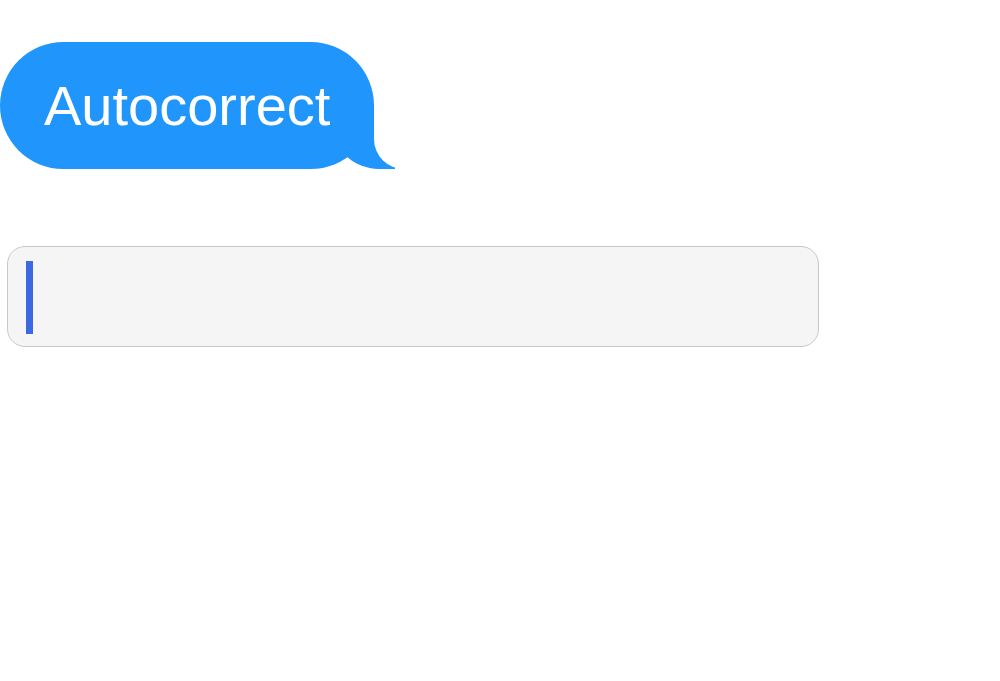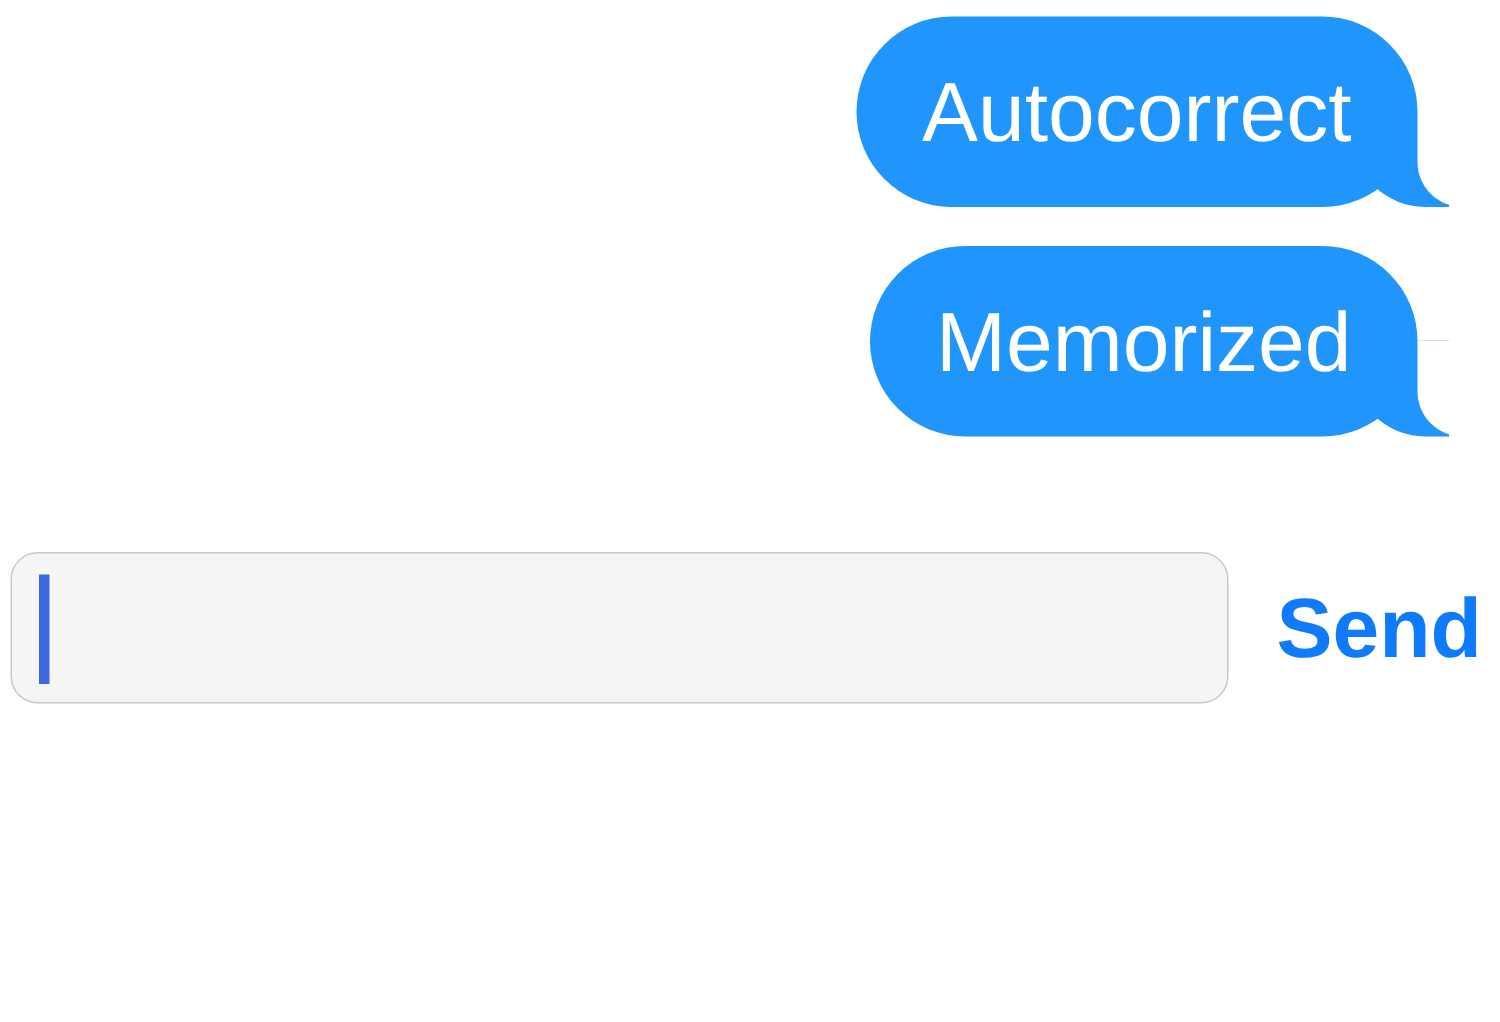--- a/index.html
+++ b/index.html
@@ -20,24 +20,24 @@
   }
   .app {
     position: relative;
     width: 1000px;
     height: 681px;
     background: #ffffff;
   }
   
   .chat {
     display: flex;
-    flex-direction: column;
     align-items: flex-end;
     gap: 26px;
     padding: 11px 55px 0 0;
+    margin-top: 31px;
   }
   .bubble {
     position: relative;
     display: flex;
     align-items: center;
     height: 127px;
     padding: 0 44px;
     background: var(--bubble-blue);
     color: var(--bubble-text);
     font-size: 56px;
@@ -113,26 +113,22 @@
 </style>
 </head>
 <body>
 
 <div class="app">
 
   <div class="chat">
     <div class="bubble">
       <span class="msg-text">Autocorrect</span>
     </div>
-    <div class="bubble">
-      <span class="msg-text">Memorized</span>
-    </div>
   </div>
 
   <div class="composer">
     <div class="input" role="textbox" aria-label="Message input">
       <span class="caret"></span>
       <span class="input-value"></span>
     </div>
-    <div class="send">Send</div>
   </div>
 
 </div>
 
 </body></html>

